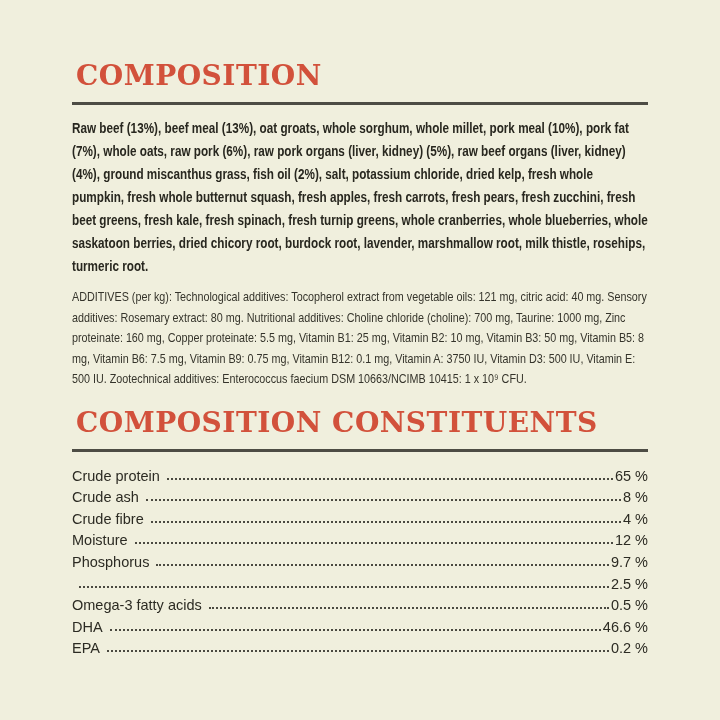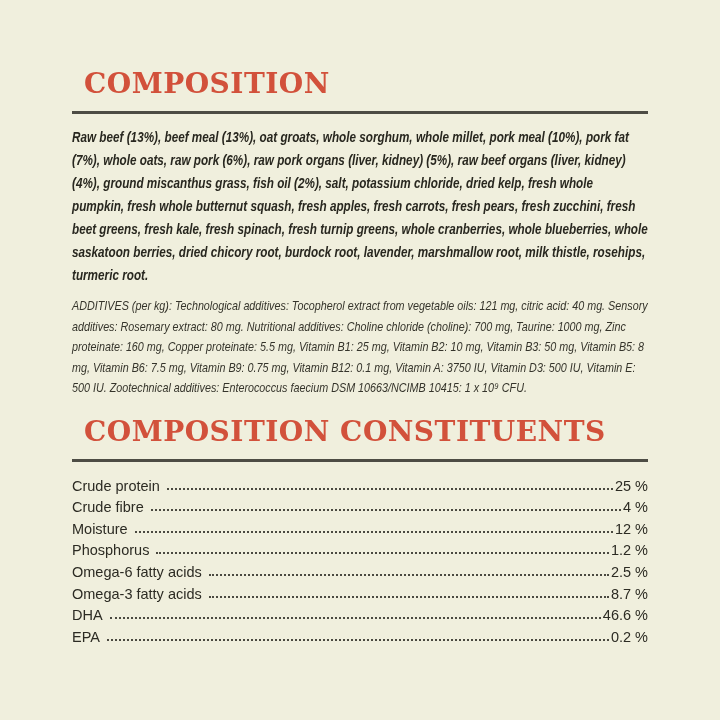--- a/index.html
+++ b/index.html
@@ -12,37 +12,36 @@
     font-family: "Liberation Sans", sans-serif;
   }
   .page {
     box-sizing: border-box;
     width: 720px;
     height: 720px;
     padding: 56px 72px 0 72px;
     background: #f0efdd;
   }
   .section-title {
-    margin: 12px;
+    margin: 4px;
     font-family: "DejaVu Serif", serif;
     font-weight: bold;
     font-size: 28px;
     line-height: 31px;
     letter-spacing: 0.5px;
     color: #d2513b;
   }
   .rule {
     height: 3px;
     background: #4d4c44;
     margin-top: 11px;
   }
   .condense {
     width: 576px;
     overflow: visible;
-    font-style: italic;
   }
   .condense p {
     margin: 0;
     transform-origin: 0 0;
   }
   .ingredients { margin-top: 12px; }
   .ingredients p {
     width: 688px;
     transform: scaleX(0.8372);
     font-weight: bold;
@@ -92,46 +91,50 @@
   </section>
 
   <section class="analytical-section">
     <h1 class="section-title">COMPOSITION CONSTITUENTS</h1>
     <div class="rule"></div>
 
     <div class="atable">
       <div class="trow">
         <span class="tlabel">Crude protein</span>
         <span class="leader"></span>
-        <span class="tvalue">25 %</span>
+        <span class="tvalue">65 %</span>
+      </div>
+      <div class="trow">
+        <span class="tlabel">Crude ash</span>
+        <span class="leader"></span>
+        <span class="tvalue">8 %</span>
       </div>
       <div class="trow">
         <span class="tlabel">Crude fibre</span>
         <span class="leader"></span>
         <span class="tvalue">4 %</span>
       </div>
       <div class="trow">
         <span class="tlabel">Moisture</span>
         <span class="leader"></span>
         <span class="tvalue">12 %</span>
       </div>
       <div class="trow">
         <span class="tlabel">Phosphorus</span>
         <span class="leader"></span>
-        <span class="tvalue">1.2 %</span>
+        <span class="tvalue">9.7 %</span>
       </div>
       <div class="trow">
-        <span class="tlabel">Omega-6 fatty acids</span>
         <span class="leader"></span>
         <span class="tvalue">2.5 %</span>
       </div>
       <div class="trow">
         <span class="tlabel">Omega-3 fatty acids</span>
         <span class="leader"></span>
-        <span class="tvalue">8.7 %</span>
+        <span class="tvalue">0.5 %</span>
       </div>
       <div class="trow">
         <span class="tlabel">DHA</span>
         <span class="leader"></span>
         <span class="tvalue">46.6 %</span>
       </div>
       <div class="trow">
         <span class="tlabel">EPA</span>
         <span class="leader"></span>
         <span class="tvalue">0.2 %</span>

